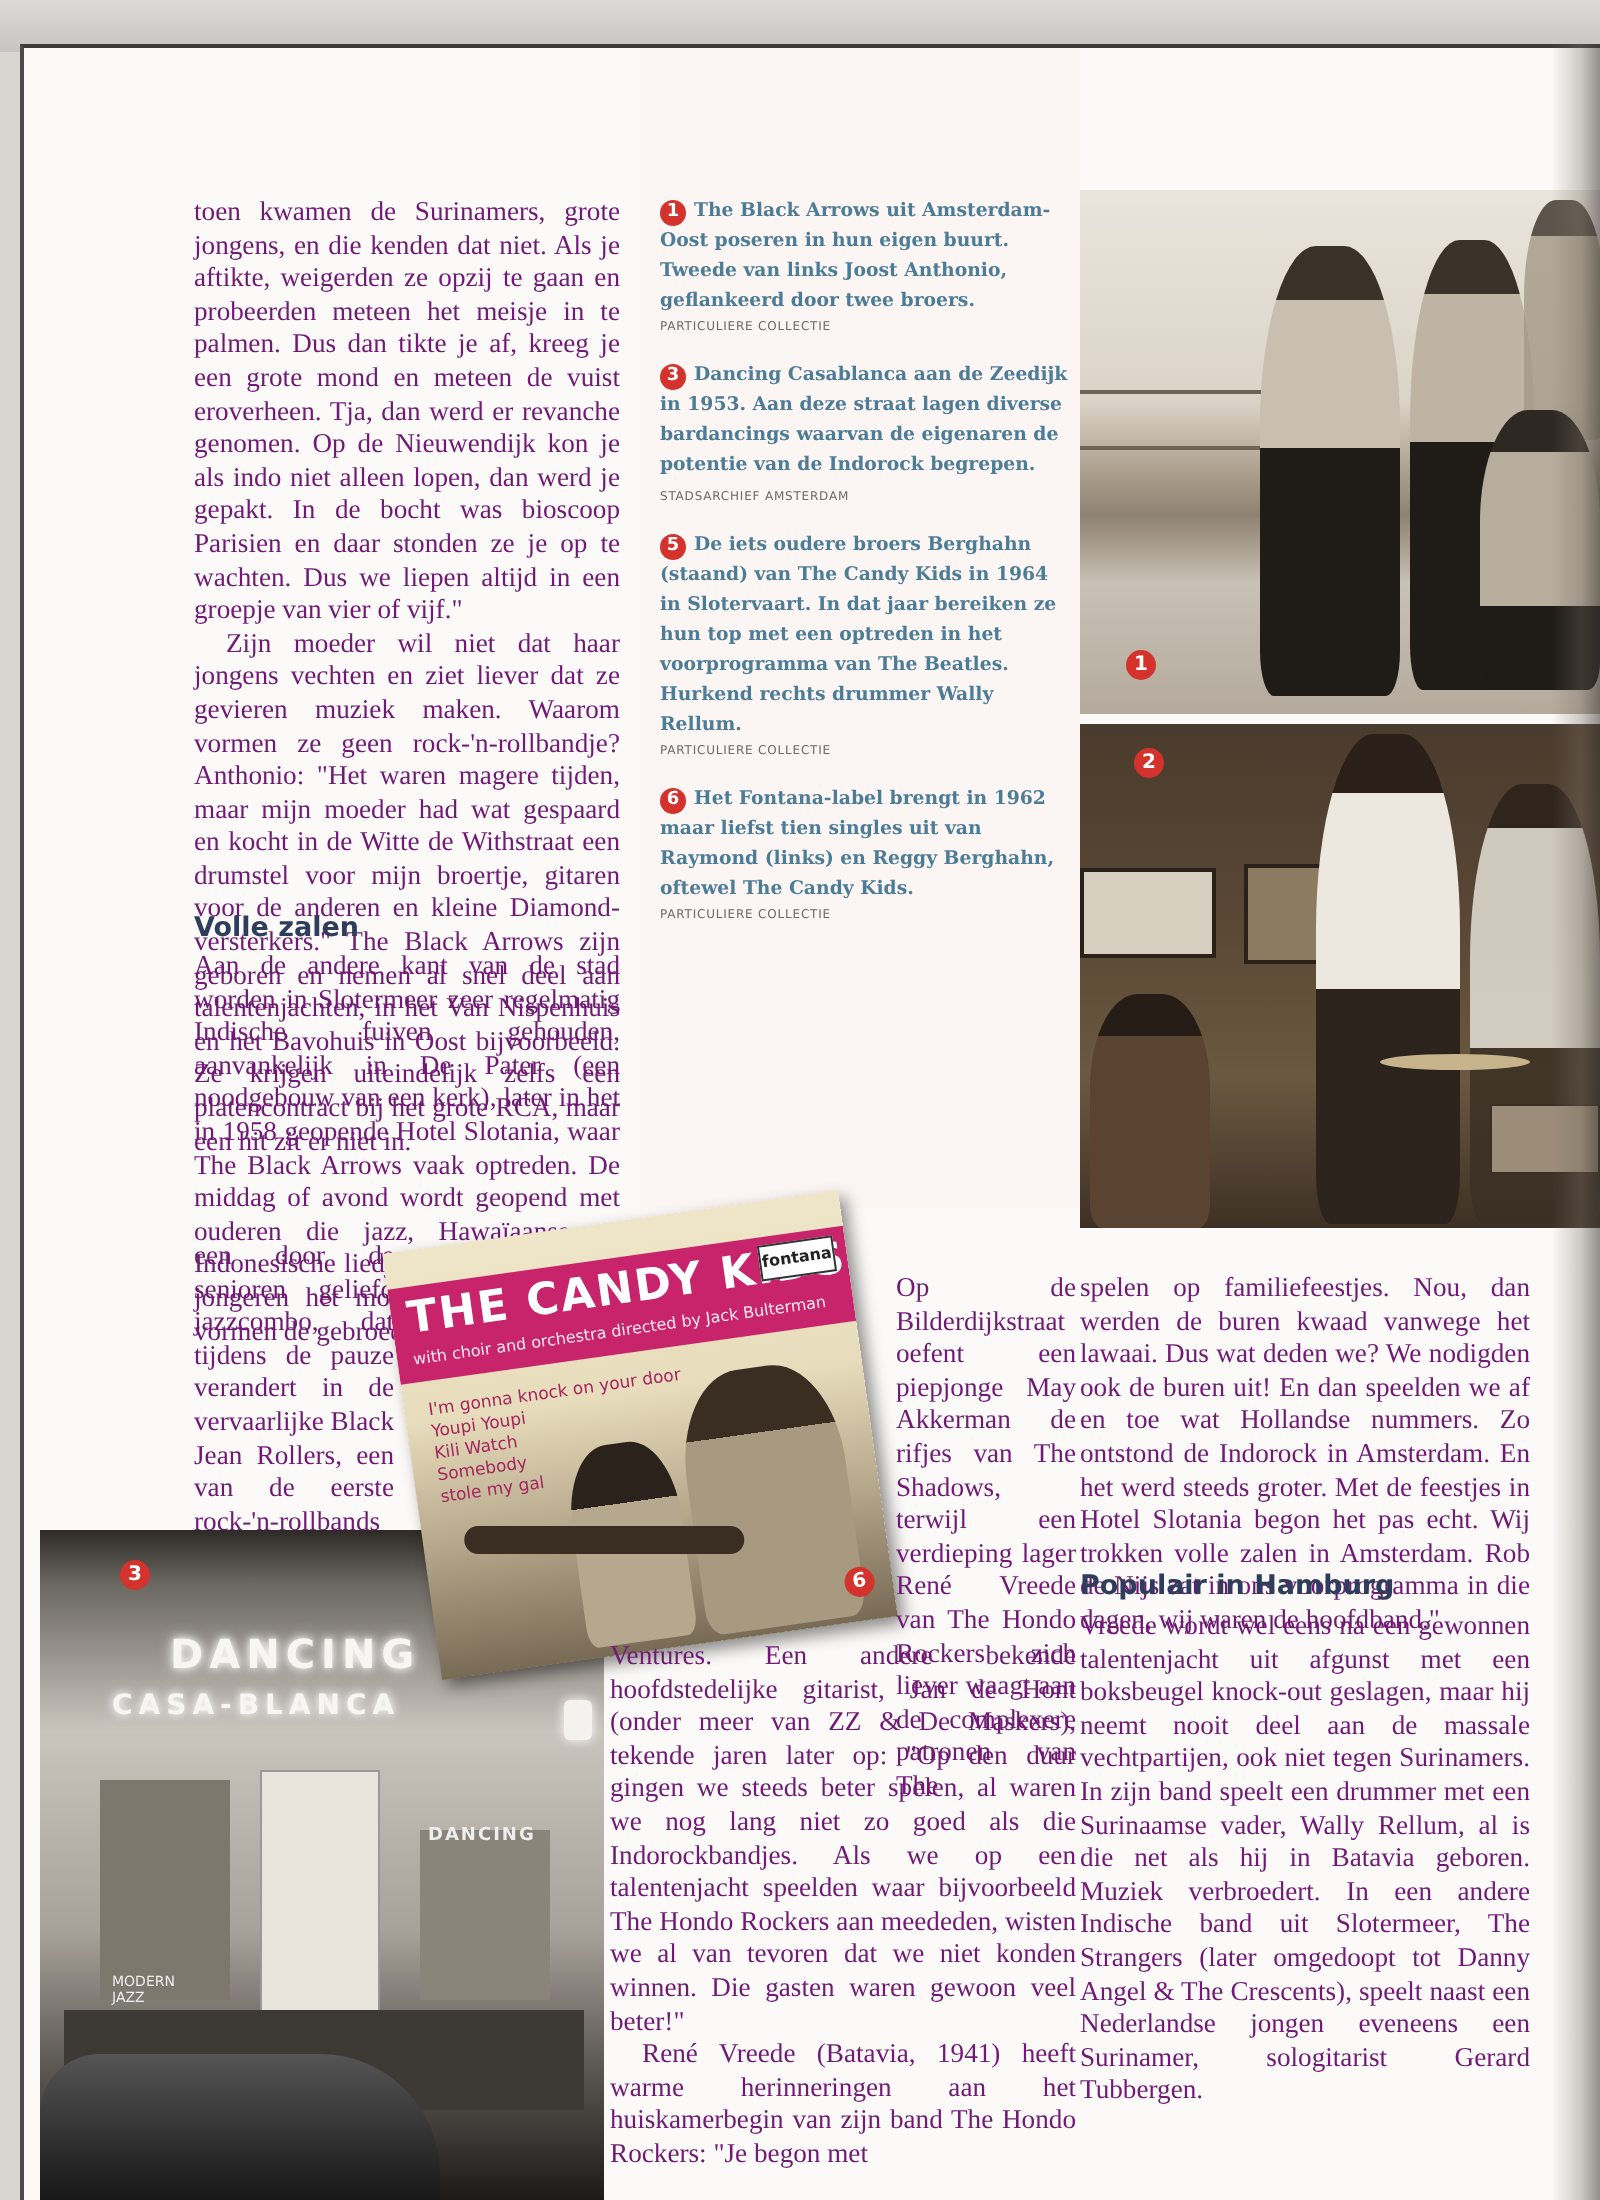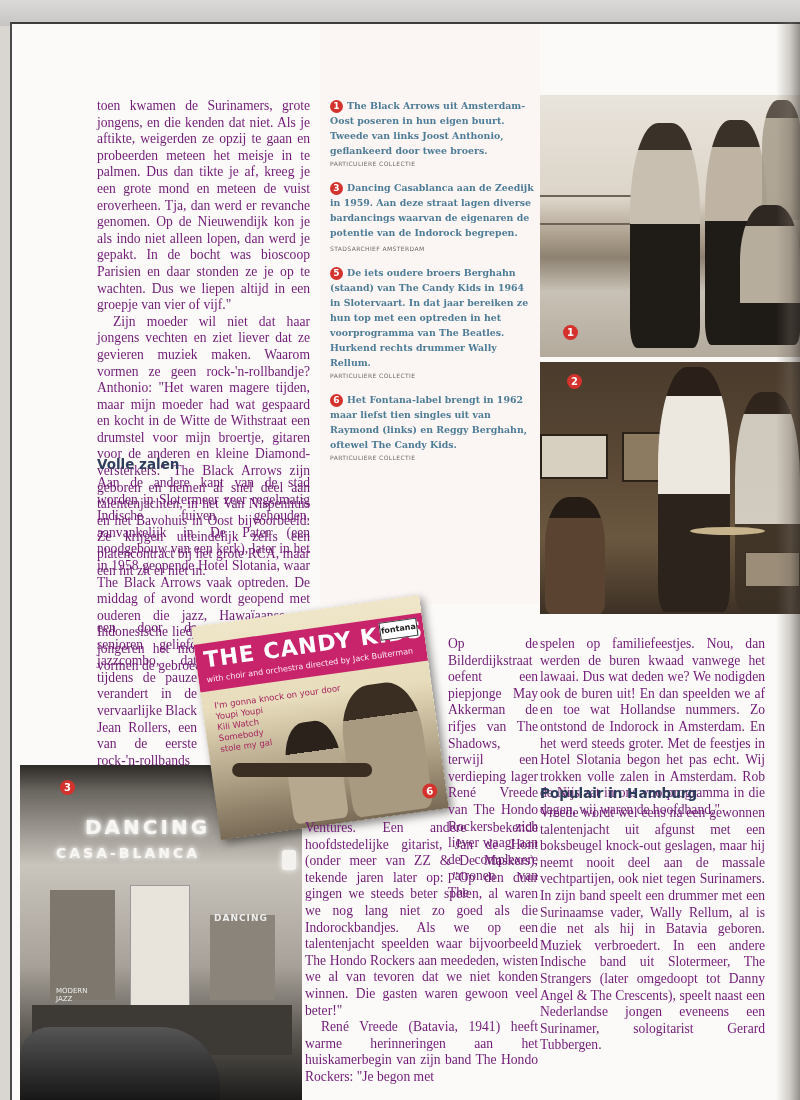--- a/index.html
+++ b/index.html
@@ -97,21 +97,21 @@
 <div class="body-text" id="col1d" style="top:620px;">
   <p>een door de senioren geliefd jazzcombo, dat tijdens de pauze verandert in de vervaarlijke Black Jean Rollers, een van de eerste rock-'n-rollbands van Amsterdam.</p>
 </div>
 
 <div class="captions">
   <div class="cap">
     <span class="num">1</span><span>The Black Arrows uit Amsterdam-Oost poseren in hun eigen buurt. Tweede van links Joost Anthonio, geflankeerd door twee broers.</span>
     <span class="credit">Particuliere collectie</span>
   </div>
   <div class="cap">
-    <span class="num">3</span><span>Dancing Casablanca aan de Zeedijk in 1959. Aan deze straat lagen diverse bardancings waarvan de eigenaren de potentie van de Indorock begrepen.</span>
+    <span class="num">3</span><span>Dancing Casablanca aan de Zeedijk in 1953. Aan deze straat lagen diverse bardancings waarvan de eigenaren de potentie van de Indorock begrepen.</span>
     <span class="credit inline">Stadsarchief Amsterdam</span>
   </div>
   <div class="cap">
     <span class="num">5</span><span>De iets oudere broers Berghahn (staand) van The Candy Kids in 1964 in Slotervaart. In dat jaar bereiken ze hun top met een optreden in het voorprogramma van The Beatles. Hurkend rechts drummer Wally Rellum.</span>
     <span class="credit">Particuliere collectie</span>
   </div>
   <div class="cap">
     <span class="num">6</span><span>Het Fontana-label brengt in 1962 maar liefst tien singles uit van Raymond (links) en Reggy Berghahn, oftewel The Candy Kids.</span>
     <span class="credit">Particuliere collectie</span>
   </div>

